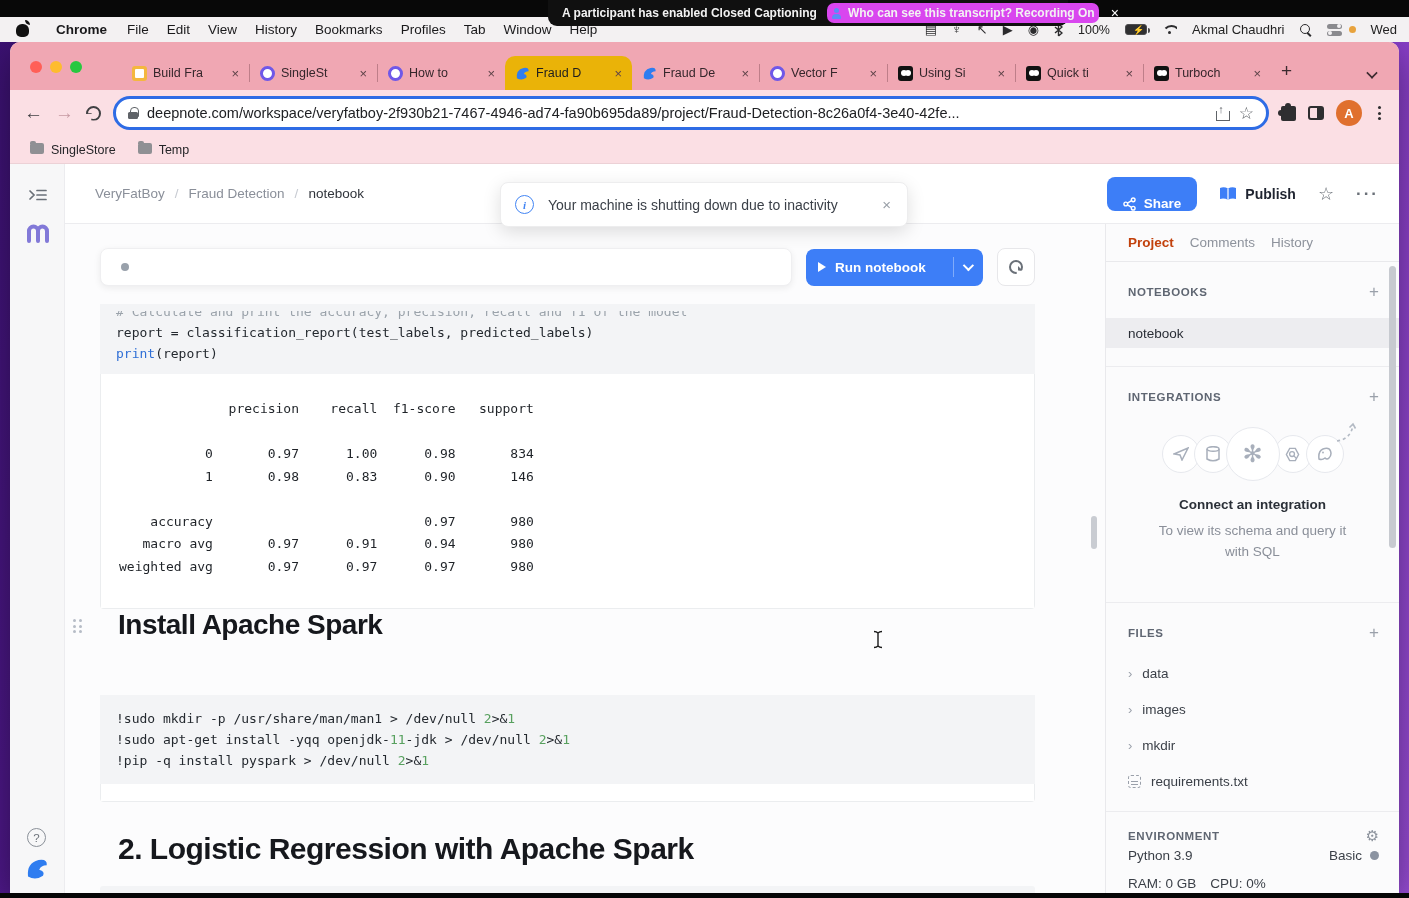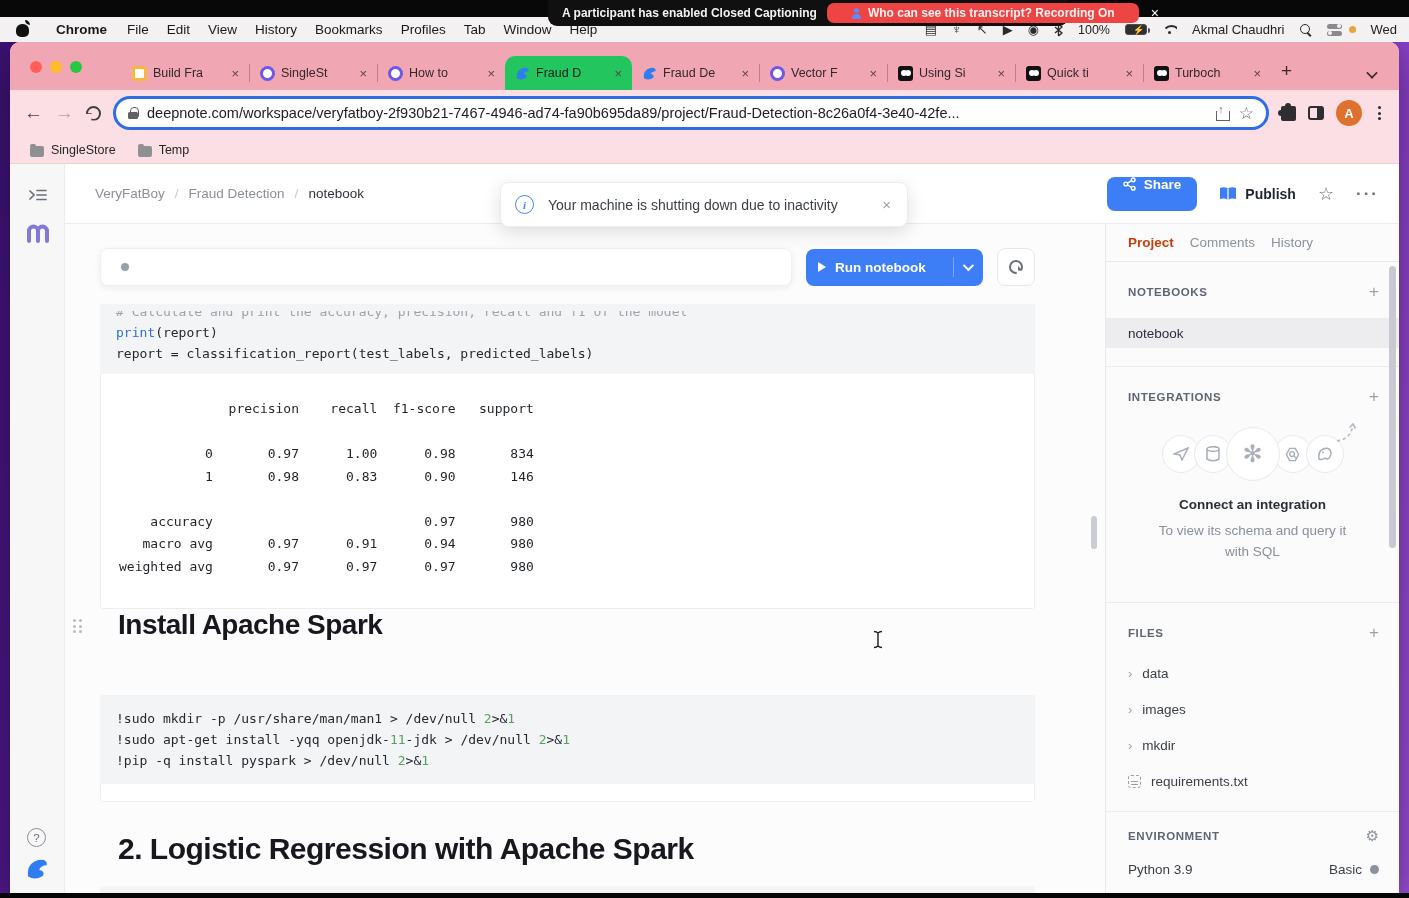--- a/index.html
+++ b/index.html
@@ -8,21 +8,21 @@
     position:relative;
     font-family:"Liberation Sans", sans-serif;
     background:linear-gradient(110deg,#3c1273 0%,#6b22ae 45%,#9a4ed9 100%);
     -webkit-font-smoothing:antialiased;
   }
   
   .top-black { position:absolute; left:0; top:0; width:100%; height:17px; background:#080808; z-index:40; }
   .meet-pill { position:absolute; left:548px; top:0; width:520px; height:26px; background:#101010;
     border-radius:0 0 9px 9px; display:flex; align-items:center; gap:10px; padding:0 14px; z-index:41; }
   .meet-caption { color:#f2f2f2; font-size:12px; font-weight:700; white-space:nowrap; }
-  .meet-chip { display:flex; align-items:center; gap:6px; background:#ef4444; border-radius:7px; padding:3px 24px; white-space:nowrap; }
+  .meet-chip { display:flex; align-items:center; gap:6px; background:#d946ef; border-radius:7px; padding:3px 4px; white-space:nowrap; }
   .meet-person { width:11px; height:11px; position:relative; }
   .meet-person::before { content:""; position:absolute; left:3px; top:0; width:5px; height:5px; border-radius:50%; background:#5b8cf7; }
   .meet-person::after { content:""; position:absolute; left:1px; bottom:0; width:9px; height:5px; border-radius:4px 4px 1px 1px; background:#5b8cf7; }
   .meet-chip span { color:#f2f2f2; font-size:12px; font-weight:700; }
   .meet-close { color:#ffffff; font-size:14px; margin-left:2px; cursor:default; }
   
   .menubar { position:absolute; left:0; top:17px; width:100%; height:25px; background:#f3f1f2;
     display:flex; align-items:center; padding:0 12px 0 16px; gap:0; z-index:30; color:#19191b; font-size:13.5px; }
   .apple { width:13px; height:15px; position:relative; margin-right:18px; }
   .apple::before { content:""; position:absolute; left:0; top:2px; width:13px; height:13px; border-radius:6px 6px 5px 5px; background:#111; }
@@ -52,21 +52,21 @@
   
   .window { position:absolute; left:10px; top:42px; width:1389px; height:851px; border-radius:10px 10px 0 0; overflow:hidden;
     background:#fcfcfd; box-shadow:0 10px 40px rgba(0,0,0,.45); }
   .tabstrip { height:48px; background:#f0a7b3; display:flex; align-items:flex-end; padding:0 8px 0 16px; position:relative; }
   .lights { position:absolute; left:20px; top:19px; display:flex; gap:8px; }
   .light { width:12px; height:12px; border-radius:50%; }
   .light.r { background:#ff5f57; } .light.y { background:#febc2e; } .light.g { background:#28c840; }
   .tabs { display:flex; align-items:flex-end; margin-left:96px; height:100%; }
   .tab { width:127px; height:34px; display:flex; align-items:center; gap:6px; padding:0 8px 0 10px;
     font-size:12.5px; color:#35262b; position:relative; }
-  .tab.active { background:#22c55e; border-radius:10px 10px 0 0; color:#1d1d1f; }
+  .tab.active { background:#eab308; border-radius:10px 10px 0 0; color:#1d1d1f; }
   .tab-sep { width:1px; height:18px; background:rgba(60,20,30,.28); margin-bottom:8px; }
   .tab-label { flex:1; white-space:nowrap; overflow:hidden; }
   .tab-close { font-size:13px; color:#5d4248; padding:0 2px; }
   .fav { width:15px; height:15px; flex:0 0 auto; position:relative; }
   .fav-doc { background:#f4b73f; border-radius:3px; }
   .fav-doc::after { content:""; position:absolute; left:3px; top:3px; width:9px; height:9px; background:#fff; border-radius:1px; }
   .fav-ring { border:3.5px solid #6f58e8; border-radius:50%; background:#fff; }
   .fav-med { background:#111; border-radius:3px; }
   .fav-med::before { content:""; position:absolute; left:2.5px; top:4.5px; width:6px; height:6px; border-radius:50%; background:#fff; }
   .fav-med::after { content:""; position:absolute; right:2px; top:4.5px; width:6px; height:6px; border-radius:50%; background:#fff; }
@@ -92,39 +92,39 @@
   .puzzle::before { content:""; position:absolute; left:4px; top:-3px; width:6px; height:6px; border-radius:50%; background:#2e2e30; }
   .puzzle::after { content:""; position:absolute; left:-3px; top:4px; width:6px; height:6px; border-radius:50%; background:#2e2e30; }
   .sidepanel-ic { width:16px; height:14px; border:2px solid #2e2e30; border-radius:3px; position:relative; }
   .sidepanel-ic::after { content:""; position:absolute; right:0; top:0; width:5px; height:10px; background:#2e2e30; }
   .avatar { width:26px; height:26px; border-radius:50%; background:#e0702e; color:#fff; font-size:13px; font-weight:700;
     display:flex; align-items:center; justify-content:center; }
   .kebab { display:flex; flex-direction:column; gap:2.5px; padding:0 4px; }
   .kebab i { width:3px; height:3px; border-radius:50%; background:#2e2e30; }
   
   .bookmarks { height:28px; background:#fbdfe4; display:flex; align-items:center; gap:22px; padding:0 20px; border-bottom:1px solid rgba(0,0,0,.06); }
-  .bm { display:flex; align-items:flex-end; gap:7px; font-size:12.5px; color:#252528; }
+  .bm { display:flex; align-items:flex-start; gap:7px; font-size:12.5px; color:#252528; }
   .folder { width:14px; height:11px; background:#8f9094; border-radius:2px; position:relative; }
   .folder::before { content:""; position:absolute; left:0; top:-2px; width:6px; height:3px; background:#8f9094; border-radius:2px 2px 0 0; }
   
   .app { position:absolute; left:0; top:122px; right:0; bottom:0; background:#fcfcfd; display:flex; }
   .rail { width:55px; background:#f7f7f8; border-right:1px solid #ececef; position:relative; flex:0 0 auto; }
   .rail-toc { position:absolute; left:18px; top:24px; }
   .rail-logo-ic { position:absolute; left:16px; top:58px; }
   .rail-help { position:absolute; left:17px; bottom:46px; width:19px; height:19px; border:1.6px solid #8a9098; border-radius:50%;
     color:#6a7078; font-size:11.5px; display:flex; align-items:center; justify-content:center; }
   .rail-dn { position:absolute; left:15px; bottom:12px; }
   .app-main { flex:1; position:relative; min-width:0; }
   .app-header { position:absolute; left:0; right:0; top:0; height:60px; background:#fff; border-bottom:1px solid #ececef;
     display:flex; align-items:center; padding:0 20px 0 30px; }
   .crumb { display:flex; align-items:center; gap:10px; font-size:13.5px; }
   .crumb .dim { color:#8a8f99; } .crumb .sep { color:#c6cad1; } .crumb .cur { color:#30343b; }
   .header-right { margin-left:auto; display:flex; align-items:center; gap:22px; }
   .btn-share { height:34px; padding:0 16px; background:#3d7ef7; color:#fff; border:none; border-radius:8px;
-    font-size:13.5px; font-weight:700; display:flex; align-items:flex-start; gap:8px; font-family:inherit; }
+    font-size:13.5px; font-weight:700; display:flex; align-items:flex-end; gap:8px; font-family:inherit; }
   .btn-publish { display:flex; align-items:center; gap:8px; font-size:14px; font-weight:700; color:#1f2430; background:none; border:none; font-family:inherit; }
   .hdr-star { font-size:18px; color:#6a7078; }
   .hdr-dots { font-size:17px; color:#6a7078; letter-spacing:2px; font-weight:700; }
   
   .toast { position:absolute; left:500px; top:182px; width:408px; height:45px; background:#fff; border:1px solid #ededee;
     border-radius:8px; box-shadow:0 5px 18px rgba(0,0,0,.13); display:flex; align-items:center; gap:14px; padding:0 16px 0 14px; z-index:20; }
   .info-ic { width:19px; height:19px; border:1.7px solid #4285f4; border-radius:50%; color:#4285f4; font-size:11px; font-weight:700;
     display:flex; align-items:center; justify-content:center; flex:0 0 auto; font-family:"Liberation Serif", serif; font-style:italic; }
   .toast-msg { font-size:14px; color:#3b4048; white-space:nowrap; flex:1; text-align:left; }
   .toast-close { color:#9aa0a8; font-size:15px; }
@@ -178,21 +178,21 @@
   .int-circle { width:38px; height:38px; border-radius:50%; background:#fff; border:1px solid #e7e9ee; display:flex; align-items:center;
     justify-content:center; margin:0 -3px; color:#a8afbb; position:relative; }
   .int-circle.big { width:54px; height:54px; z-index:2; font-size:24px; }
   .int-arrow { position:absolute; right:38px; top:-6px; }
   .cta { margin-top:14px; text-align:center; font-size:13.5px; font-weight:700; color:#2b3038; }
   .cta-sub { margin:8px auto 0; width:190px; text-align:center; font-size:13.5px; color:#8a8f99; line-height:21px; }
   .file-row { height:36px; display:flex; align-items:center; gap:10px; padding:0 22px; font-size:13.5px; color:#3a3f47; }
   .file-chev { color:#9aa0aa; font-size:13px; }
   .txt-ic { width:13px; height:13px; border:1.4px dashed #9aa0aa; border-radius:3px; position:relative; }
   .txt-ic::after { content:""; position:absolute; left:2px; top:5px; right:2px; height:1.4px; background:#9aa0aa; box-shadow:0 3px 0 #9aa0aa; }
-  .env-row { display:flex; align-items:center; padding:0 20px 0 22px; margin-top:14px; font-size:13.5px; color:#3a3f47; }
+  .env-row { display:flex; align-items:center; padding:0 20px 0 22px; font-size:13.5px; color:#3a3f47; }
   .env-right { margin-left:auto; display:flex; align-items:center; gap:8px; color:#3a3f47; }
   .env-dot { width:9px; height:9px; border-radius:50%; background:#8b93a1; }
   .gear { margin-left:auto; color:#8d939d; font-size:15px; }
   .panel-scrollbar { position:absolute; right:3px; top:42px; width:7px; height:282px; background:#c7cad0; border-radius:4px; }
   .bottom-strip { position:absolute; left:0; right:0; bottom:0; height:5px; background:#060606; z-index:60; }
   svg { display:block; }
 </style>
 </head>
 <body>
 
@@ -414,22 +414,22 @@
         </div>
 
         <div class="cell cell1">
           <div class="code-area">
             <div class="line-clip">
                 <div>
                   <div class="code-line"><span class="tok-cm"># Calculate and print the accuracy, precision, recall and f1 of the model</span></div>
                 </div>
               </div>
             <div>
+                <div class="code-line"><span class="tok-pl">report = classification_report(test_labels, predicted_labels)</span></div>
                 <div class="code-line"><span class="tok-fn">print</span><span class="tok-pl">(report)</span></div>
-                <div class="code-line"><span class="tok-pl">report = classification_report(test_labels, predicted_labels)</span></div>
               </div>
           </div>
           <div class="output-area">
             <pre>              precision    recall  f1-score   support
 
            0       0.97      1.00      0.98       834
            1       0.98      0.83      0.90       146
 
     accuracy                           0.97       980
    macro avg       0.97      0.91      0.94       980

